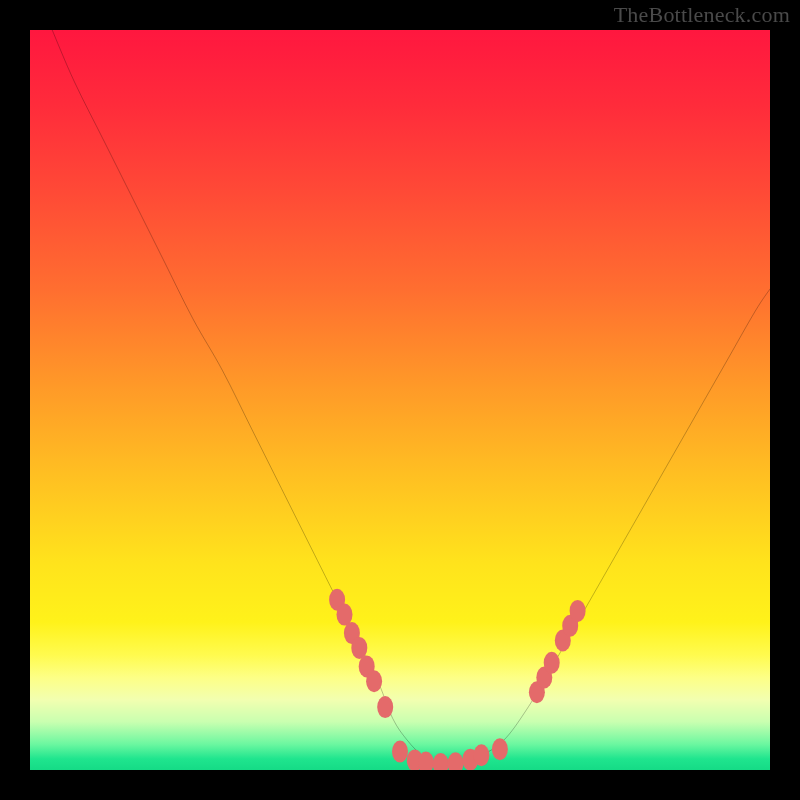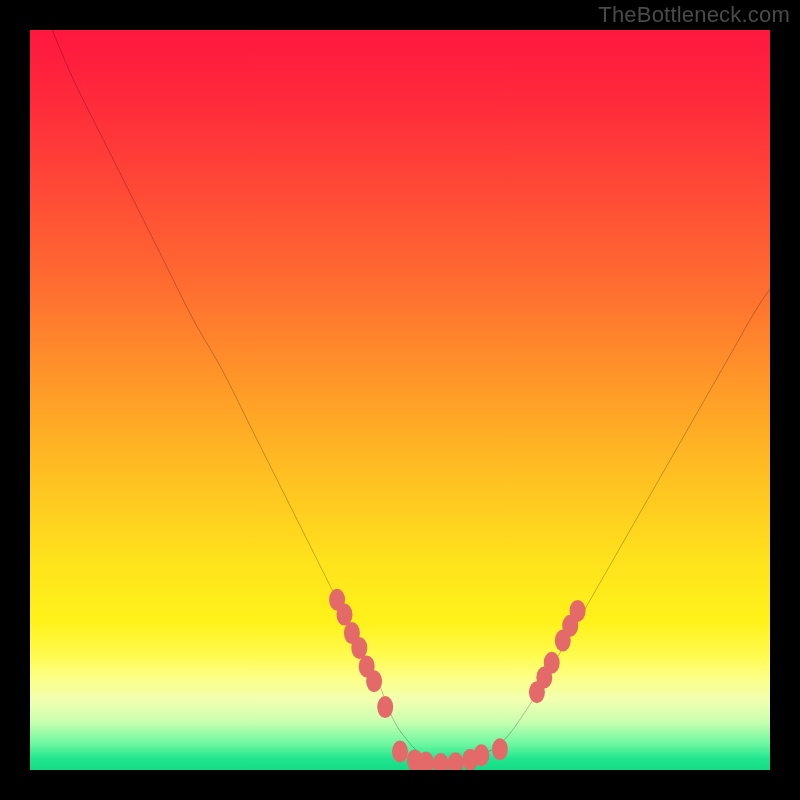--- a/index.html
+++ b/index.html
@@ -31,20 +31,21 @@
   }
   .watermark {
     position: absolute;
     top: 2px;
     right: 10px;
     color: #4a4a4a;
     font-size: 22px;
     font-weight: 500;
     letter-spacing: 0.2px;
     user-select: none;
+    font-family: Liberation Serif, serif;
   }
 </style>
 </head>
 <body>
 
 <div class="stage">
 
   <div class="plot-area" style="left: 30px; top: 30px; width: 740px; height: 740px;">
     <svg class="gradient-bg" viewBox="0 0 100 100" preserveAspectRatio="none" width="100%" height="100%">
       <defs>

